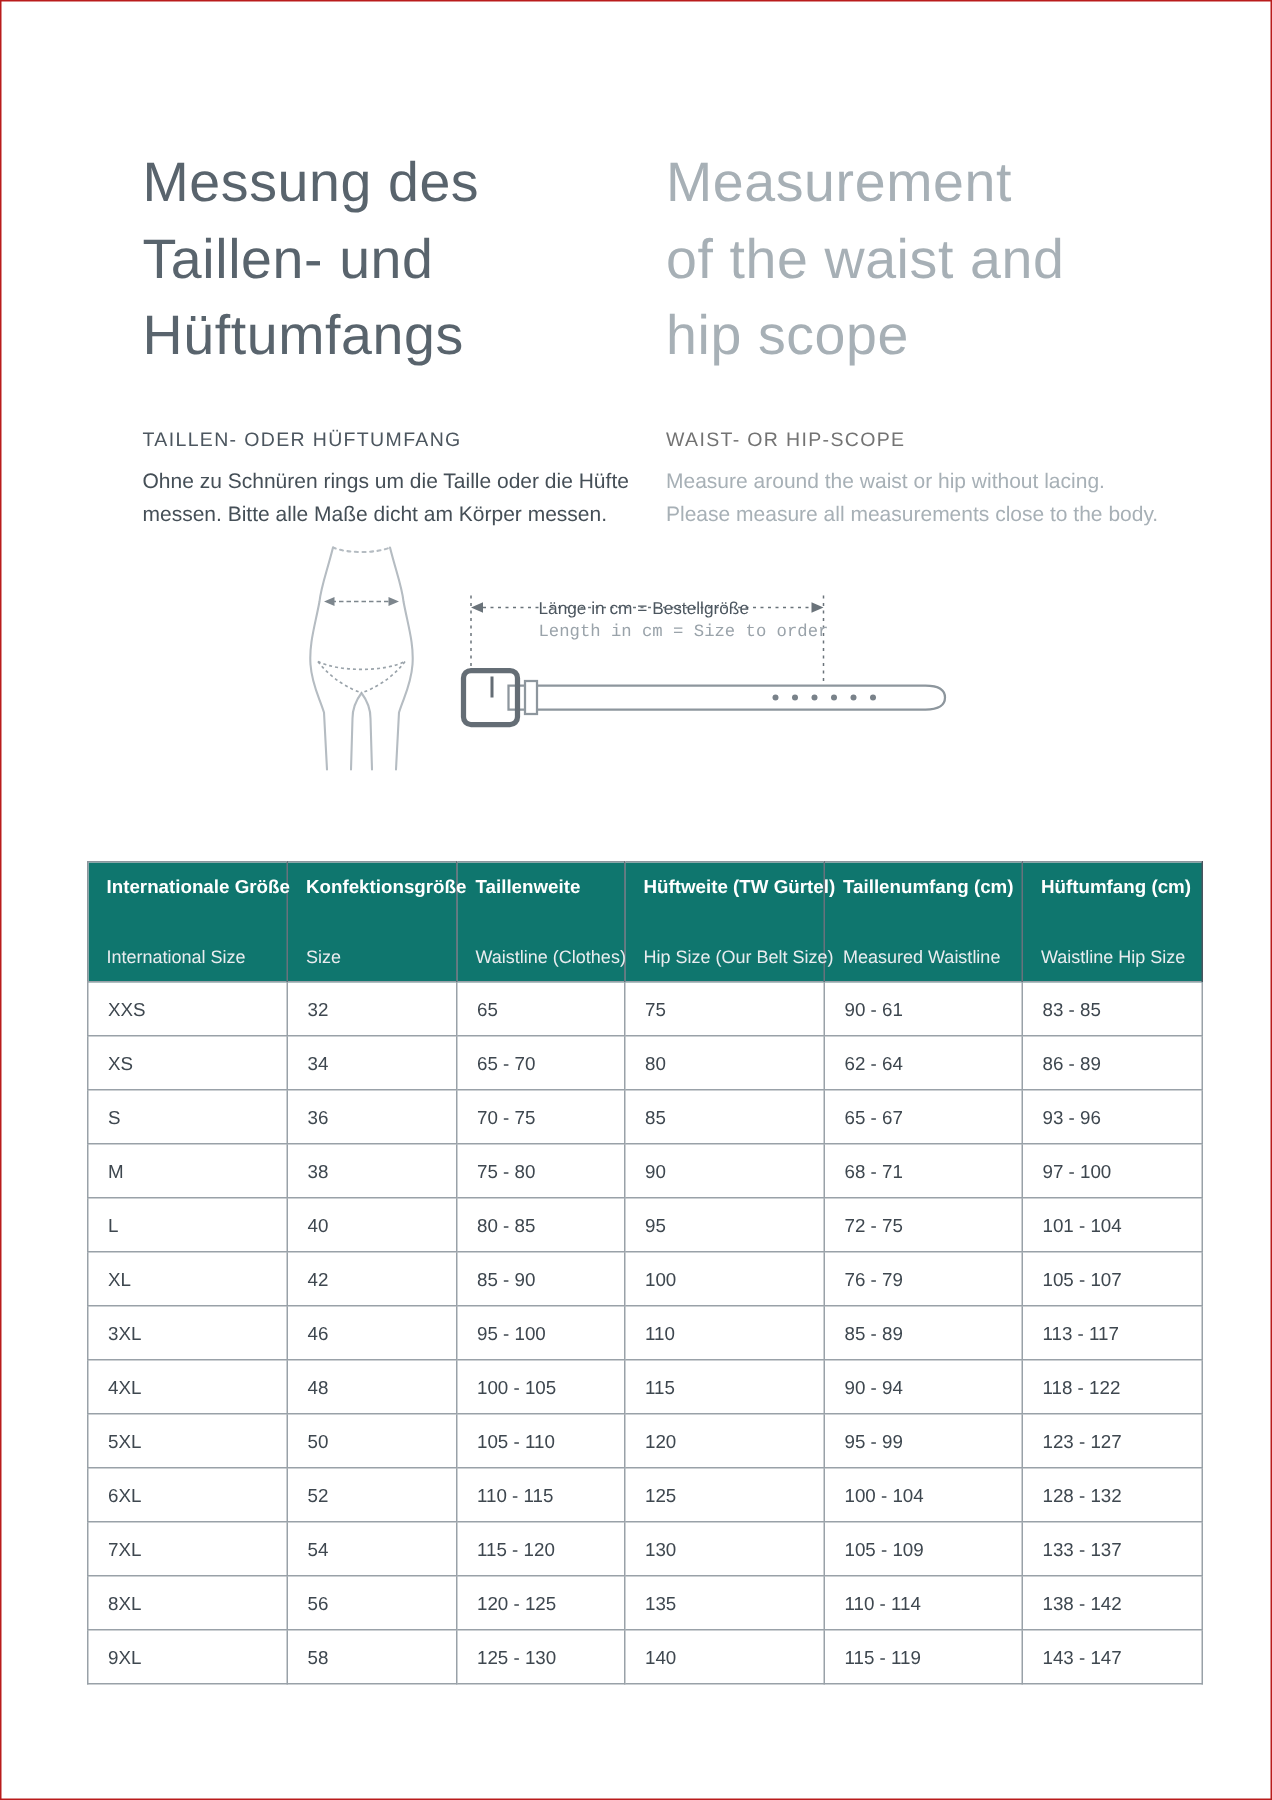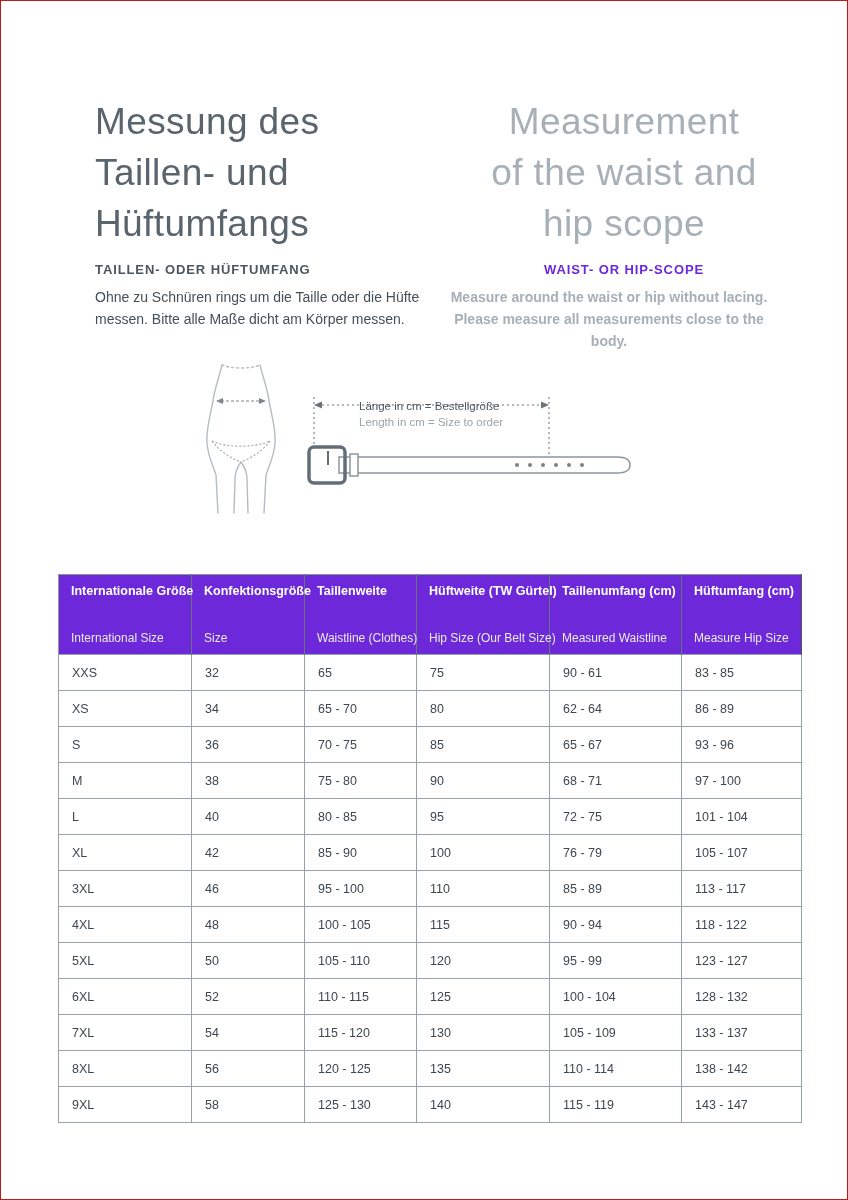--- a/index.html
+++ b/index.html
@@ -5,46 +5,46 @@
   * { margin:0; padding:0; box-sizing:border-box; }
   html,body { background:#ececec; font-family:"Liberation Sans", sans-serif; }
   .page {
     position:relative; width:848px; height:1200px; margin:0 auto;
     background:#ffffff; border:1px solid #b91c1c; overflow:hidden;
   }
 
   
   .intro { position:absolute; top:95px; left:94px; display:flex; }
   .col-de { width:349px; }
-  .col-en { width:360px;text-align:center; }
+  .col-en { width:360px; }
   .title { font-size:37px; line-height:51px; font-weight:400; letter-spacing:0.4px; }
   .title .tline { display:block; }
   .col-de .title { color:#59646d; }
   .col-en .title { color:#a7b0b6; }
-  .subhead { margin-top:13px; font-size:13px; font-weight:bold; letter-spacing:0.9px; }
+  .subhead { margin-top:36px; font-size:13px; font-weight:normal; letter-spacing:0.9px; }
   .col-de .subhead { color:#4c565f; }
-  .col-en .subhead { color:#6d28d9; }
+  .col-en .subhead { color:#737373; }
   .bodytext { margin-top:9px; font-size:14px; line-height:22px; }
   .col-de .bodytext { color:#454f57; width:330px; }
-  .col-en .bodytext { color:#a7b0b6; width:330px;font-weight:bold; }
+  .col-en .bodytext { color:#a7b0b6; width:330px; }
 
   
   .illustration { position:absolute; top:352px; left:180px; width:480px; height:175px; }
   .belt-label { position:absolute; left:178px; top:45px; font-size:11.5px; line-height:16px; }
   .belt-label .l1 { color:#4c565f; }
-  .belt-label .l2 { color:#9aa3aa; }
+  .belt-label .l2 { color:#9aa3aa;font-family:Liberation Mono, monospace; }
 
   
   table.size-table {
     position:absolute; top:573px; left:57px; width:743px;
     border-collapse:collapse; table-layout:fixed;
     border:1px solid #8d969d;
   }
   .size-table th {
-    background:#6d28d9; color:#ffffff; text-align:left; vertical-align:middle;
+    background:#0f766e; color:#ffffff; text-align:left; vertical-align:middle;
     padding:8px 8px 8px 12px; height:52px;
     border-right:1px solid #68727c;
   }
   .size-table th:last-child { border-right:1px solid #4a545f; }
   .size-table th .h1 { font-size:12.5px; font-weight:bold; line-height:16px; white-space:nowrap; }
   .size-table th .h2 { font-size:12px; font-weight:normal; line-height:15px; color:#e9ecef; white-space:nowrap;margin-top:32px; }
   .size-table td {
     border:1px solid #99a1a8; background:#ffffff;
     font-size:12.5px; color:#3e474f;
     height:36px; padding:0 6px 0 13px; vertical-align:middle;
@@ -151,21 +151,21 @@
         <th>
           <div class="h1">Hüftweite (TW Gürtel)</div>
           <div class="h2">Hip Size (Our Belt Size)</div>
         </th>
         <th>
           <div class="h1">Taillenumfang (cm)</div>
           <div class="h2">Measured Waistline</div>
         </th>
         <th>
           <div class="h1">Hüftumfang (cm)</div>
-          <div class="h2">Measure Hip Size</div>
+          <div class="h2">Waistline Hip Size</div>
         </th>
       </tr>
     </thead>
     <tbody>
         <tr>
           <td>XXS</td>
           <td>32</td>
           <td>65</td>
           <td>75</td>
           <td>90 - 61</td>

